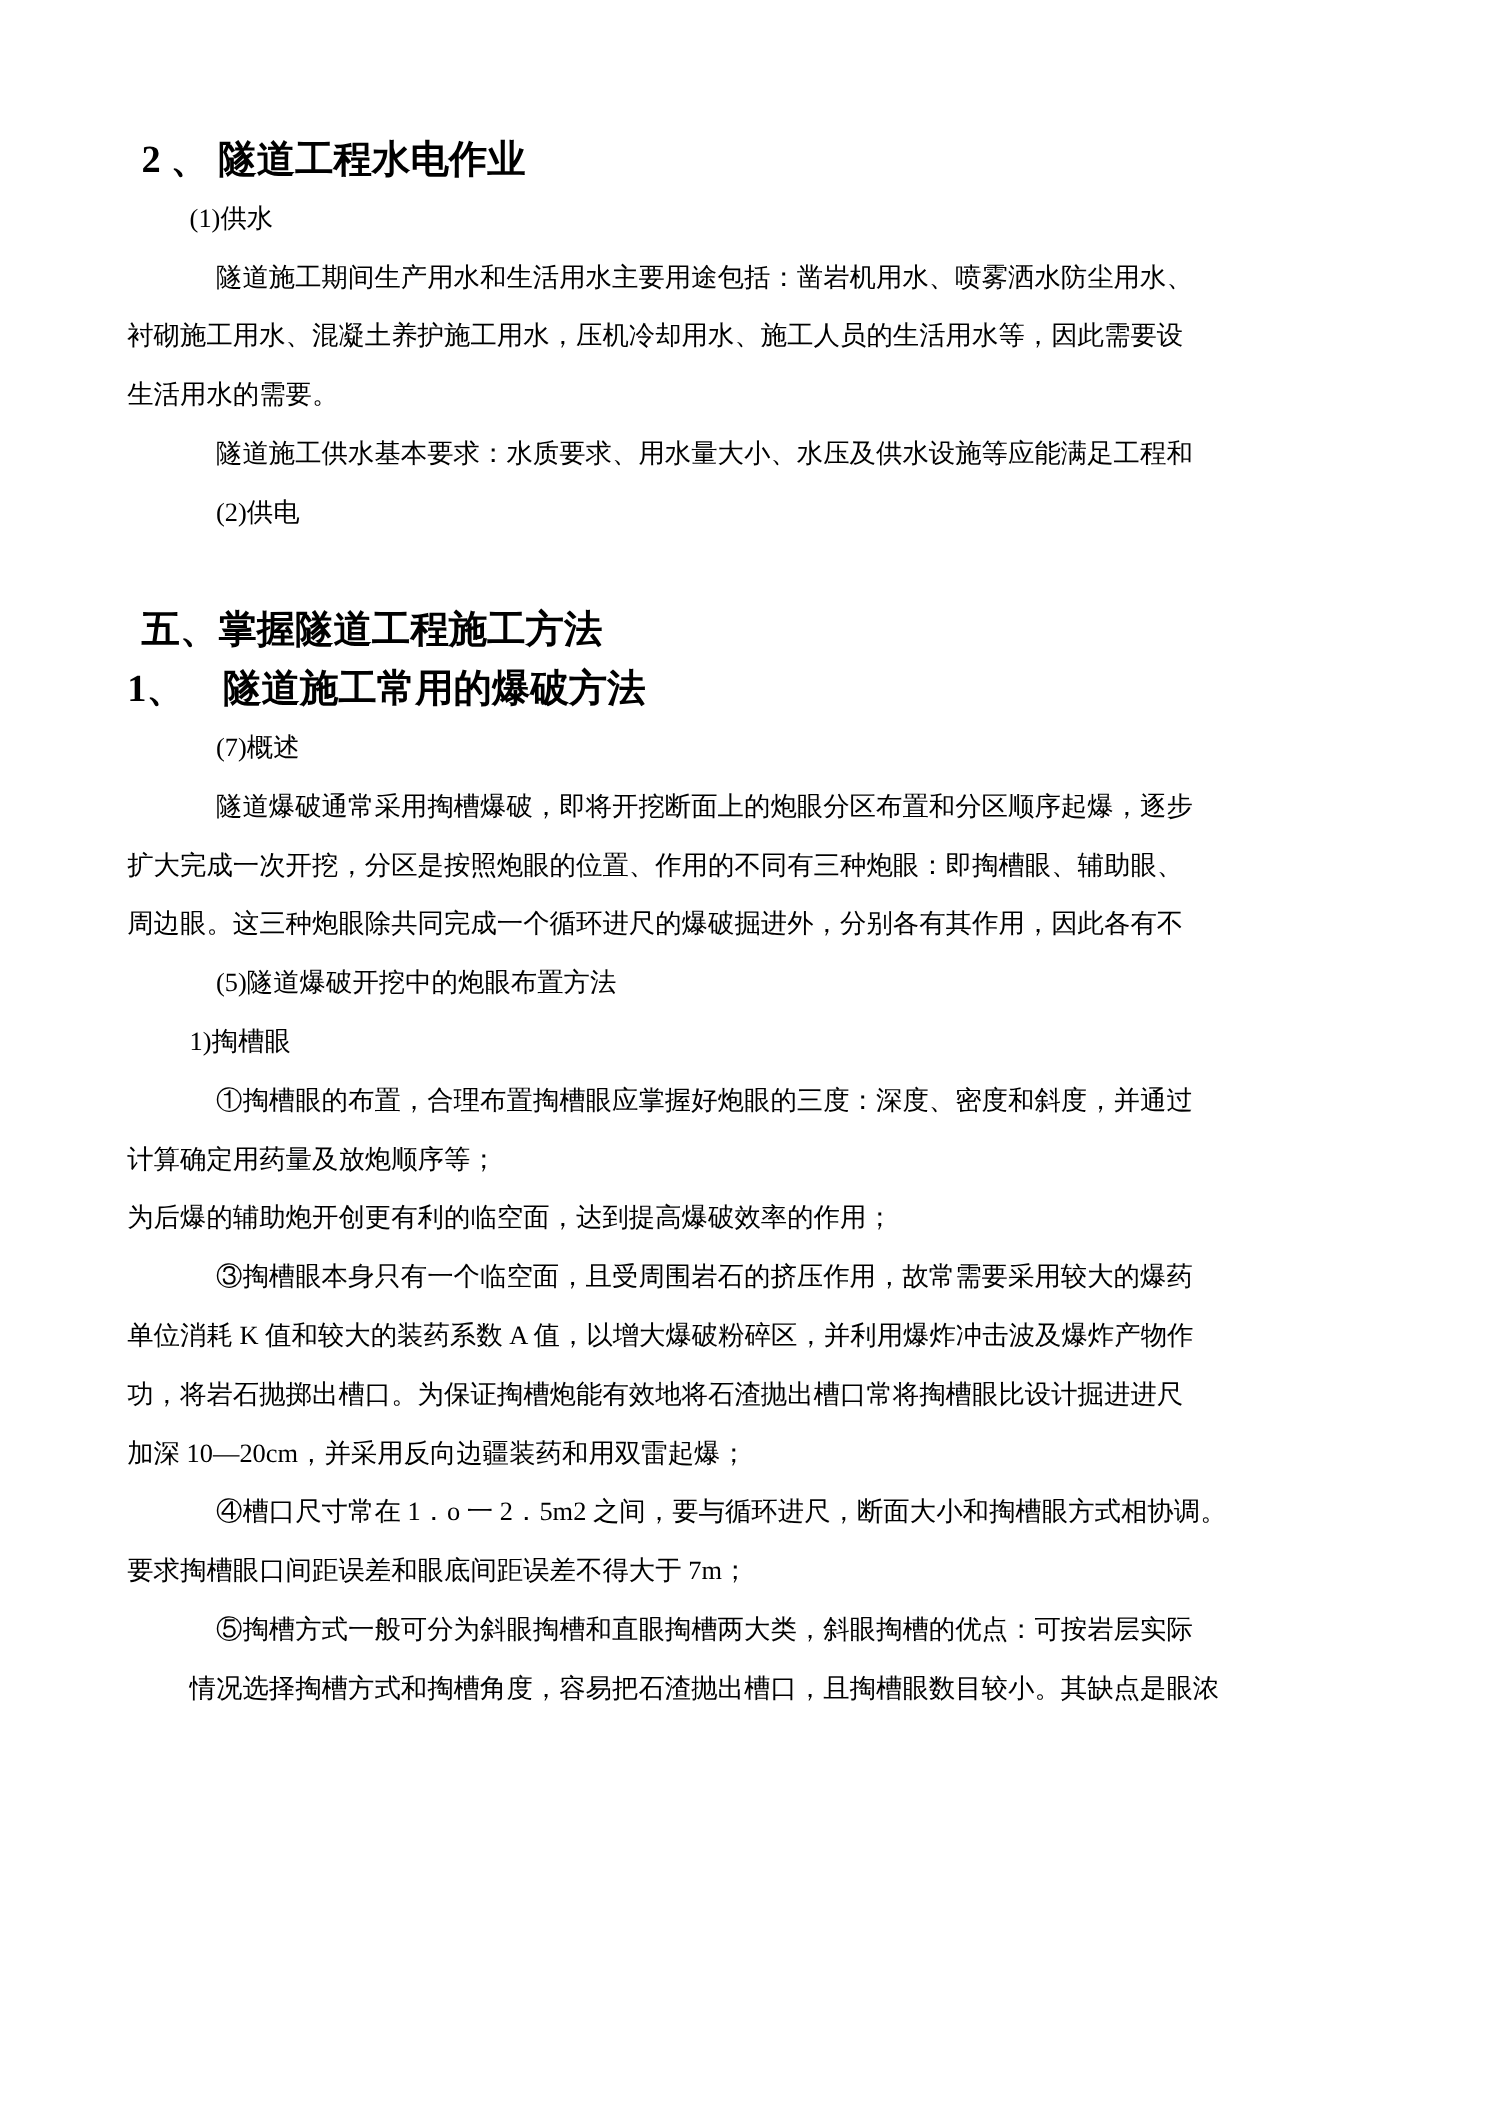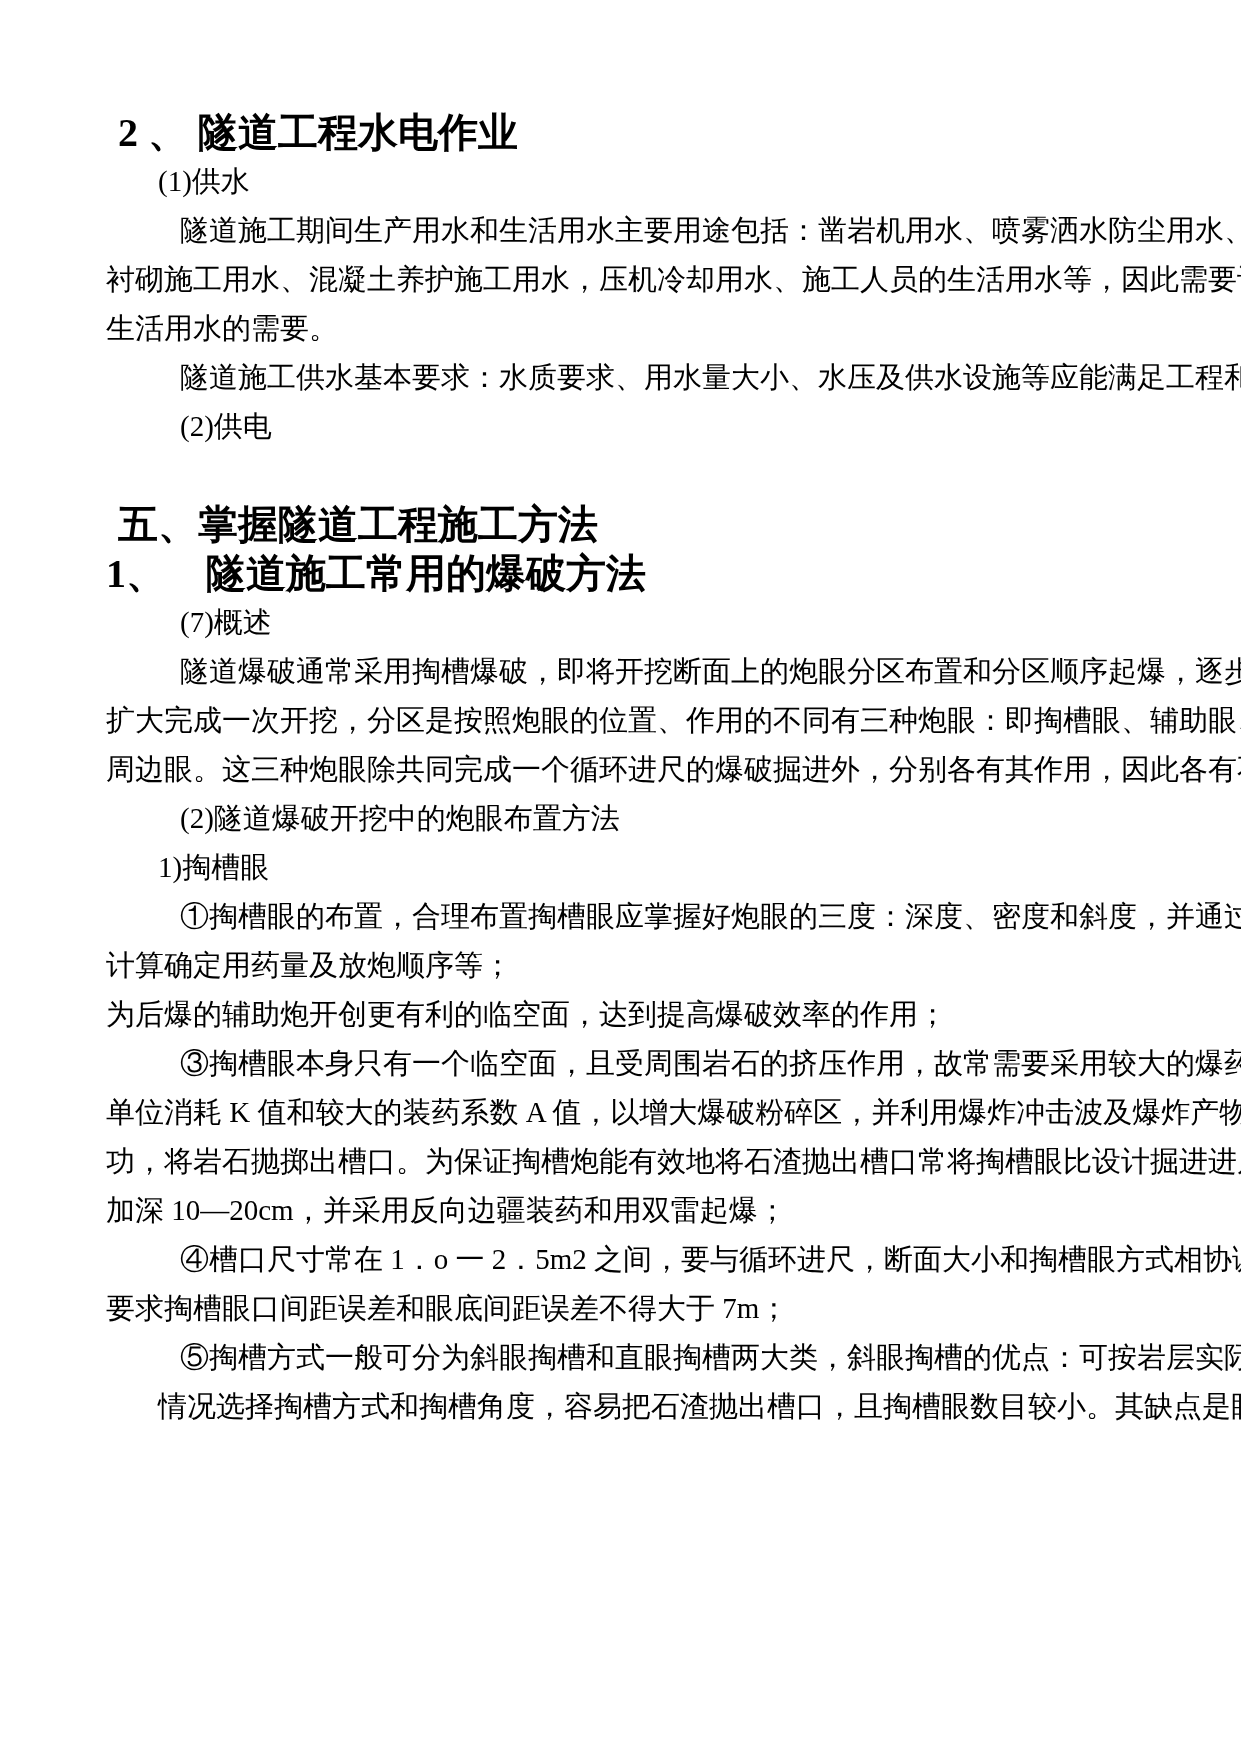--- a/index.html
+++ b/index.html
@@ -19,27 +19,27 @@
     width: 1241px;
     height: 1754px;
     padding: 108px 100px 0 106px;
     background: #ffffff;
   }
   .ln {
     margin: 0;
     padding: 0;
     height: 49px;
     line-height: 49px;
-    font-size: 29px;
+    font-size: 22px;
     white-space: pre;
     letter-spacing: 0px;
   }
   .b {
     font-weight: bold;
-    font-size: 40px;
+    font-size: 32px;
   }
   .hpad { padding-left: 12px; }
   .i1 { padding-left: 52px; }
   .i2 { padding-left: 74px; }
   .blank { height: 49px; }
 </style>
 </head>
 <body>
 
 <div class="page">
@@ -50,21 +50,21 @@
   <p class="ln">生活用水的需要。</p>
   <p class="ln i2">隧道施工供水基本要求：水质要求、用水量大小、水压及供水设施等应能满足工程和</p>
   <p class="ln i2">(2)供电</p>
   <p class="ln blank"></p>
   <p class="ln b hpad">五、掌握隧道工程施工方法</p>
   <p class="ln b">1、　隧道施工常用的爆破方法</p>
   <p class="ln i2">(7)概述</p>
   <p class="ln i2">隧道爆破通常采用掏槽爆破，即将开挖断面上的炮眼分区布置和分区顺序起爆，逐步</p>
   <p class="ln">扩大完成一次开挖，分区是按照炮眼的位置、作用的不同有三种炮眼：即掏槽眼、辅助眼、</p>
   <p class="ln">周边眼。这三种炮眼除共同完成一个循环进尺的爆破掘进外，分别各有其作用，因此各有不</p>
-  <p class="ln i2">(2)隧道爆破开挖中的炮眼布置方法</p>
+  <p class="ln i2">(5)隧道爆破开挖中的炮眼布置方法</p>
   <p class="ln i1">1)掏槽眼</p>
   <p class="ln i2">①掏槽眼的布置，合理布置掏槽眼应掌握好炮眼的三度：深度、密度和斜度，并通过</p>
   <p class="ln">计算确定用药量及放炮顺序等；</p>
   <p class="ln">为后爆的辅助炮开创更有利的临空面，达到提高爆破效率的作用；</p>
   <p class="ln i2">③掏槽眼本身只有一个临空面，且受周围岩石的挤压作用，故常需要采用较大的爆药</p>
   <p class="ln">单位消耗 K 值和较大的装药系数 A 值，以增大爆破粉碎区，并利用爆炸冲击波及爆炸产物作</p>
   <p class="ln">功，将岩石抛掷出槽口。为保证掏槽炮能有效地将石渣抛出槽口常将掏槽眼比设计掘进进尺</p>
   <p class="ln">加深 10—20cm，并采用反向边疆装药和用双雷起爆；</p>
   <p class="ln i2">④槽口尺寸常在 1．o 一 2．5m2 之间，要与循环进尺，断面大小和掏槽眼方式相协调。</p>
   <p class="ln">要求掏槽眼口间距误差和眼底间距误差不得大于 7m；</p>

